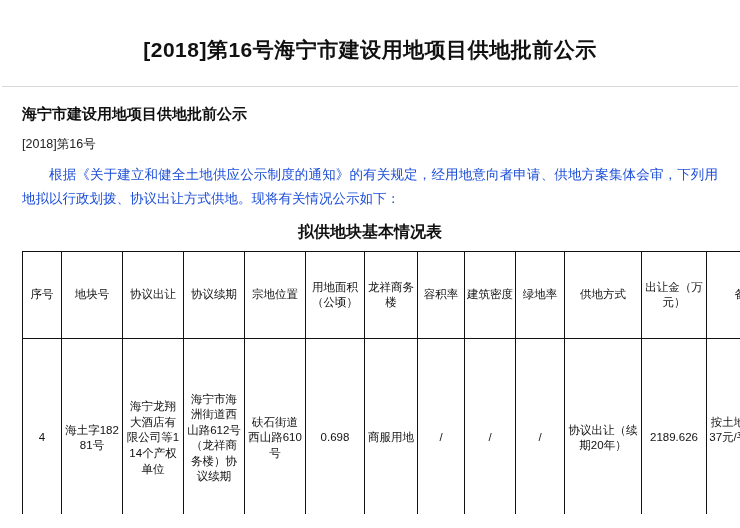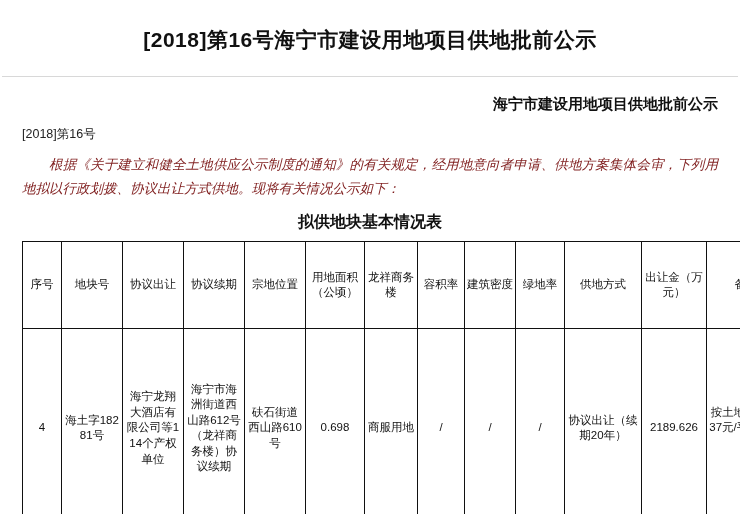--- a/index.html
+++ b/index.html
@@ -19,53 +19,52 @@
     width: 740px;
     height: 528px;
     position: relative;
     box-sizing: border-box;
   }
   .doc-title {
     text-align: center;
     font-size: 21px;
     font-weight: bold;
     letter-spacing: 0.5px;
-    padding: 26px 20px 22px 20px;
+    padding: 36px 20px 22px 20px;
     color: #111;
   }
   .rule {
     border: none;
     border-top: 1px solid #d8d8d8;
     margin: 0 2px;
   }
   .content {
     padding: 0 22px;
     box-sizing: border-box;
   }
   .sub-title {
-    text-align: right;
+    text-align: left;
     font-size: 15px;
     font-weight: bold;
     margin-top: 18px;
     color: #111;
   }
   .doc-number {
     text-align: left;
     font-size: 12.5px;
     margin-top: 12px;
     color: #222;
   }
   .body-para {
     font-size: 13.5px;
     line-height: 1.75;
     margin-top: 10px;
     text-align: justify;
     text-indent: 2em;
-    color: #7f1d1d;
-    font-style: italic;
+    color: #1d4ed8;
   }
   .table-caption {
     text-align: center;
     font-size: 16px;
     font-weight: bold;
     margin-top: 12px;
     margin-bottom: 8px;
     color: #111;
   }
   table.land-table {

